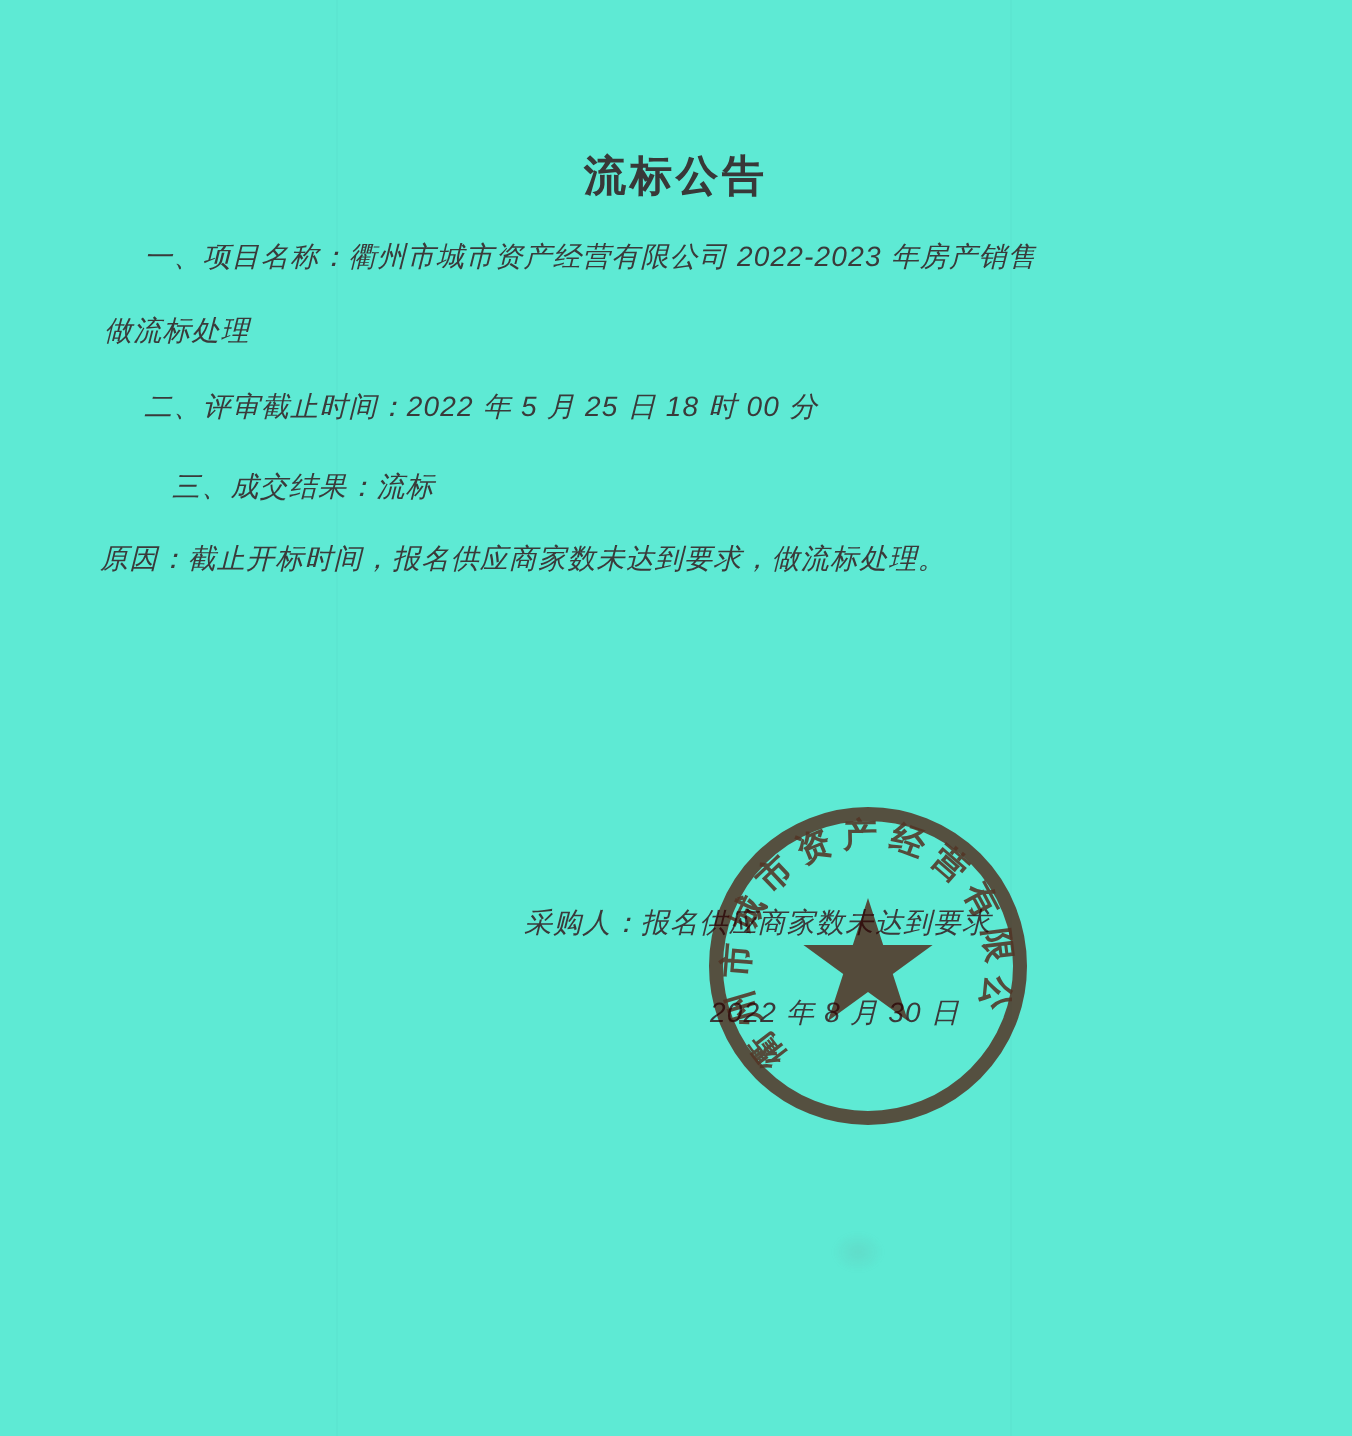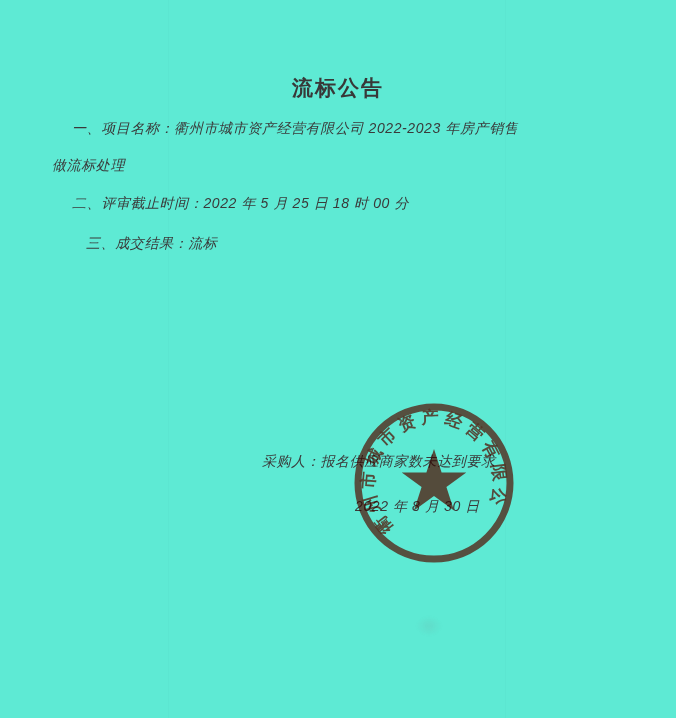--- a/index.html
+++ b/index.html
@@ -83,20 +83,21 @@
 
   <div class="scan-line" style="left:505px"></div>
   <div class="scan-line" style="left:168px"></div>
 
   <div class="doc-title">流标公告</div>
 
   <div class="line l1">一、项目名称：衢州市城市资产经营有限公司 2022-2023 年房产销售</div>
   <div class="line l2">做流标处理</div>
   <div class="line l3">二、评审截止时间：2022 年 5 月 25 日 18 时 00 分</div>
   <div class="line l4">三、成交结果：流标</div>
+  <div class="line l5">原因：截止开标时间，报名供应商家数未达到要求，做流标处理。</div>
 
   <div class="line sig-buyer">采购人：报名供应商家数未达到要求</div>
   <div class="line sig-date">2022 年 8 月 30 日</div>
 
   <svg class="seal" viewBox="0 0 190 190" aria-hidden="true">
 
     <circle cx="95" cy="95" r="76" fill="none" stroke="#e03a2e" stroke-width="7" stroke-opacity="0.85"></circle>
 
     <polygon points="95,61 102.6,84.5 127.3,84.5 107.4,99 115,122.5 95,108 75,122.5 82.6,99 62.7,84.5 87.4,84.5" fill="#e03a2e" fill-opacity="0.88"></polygon>
 

